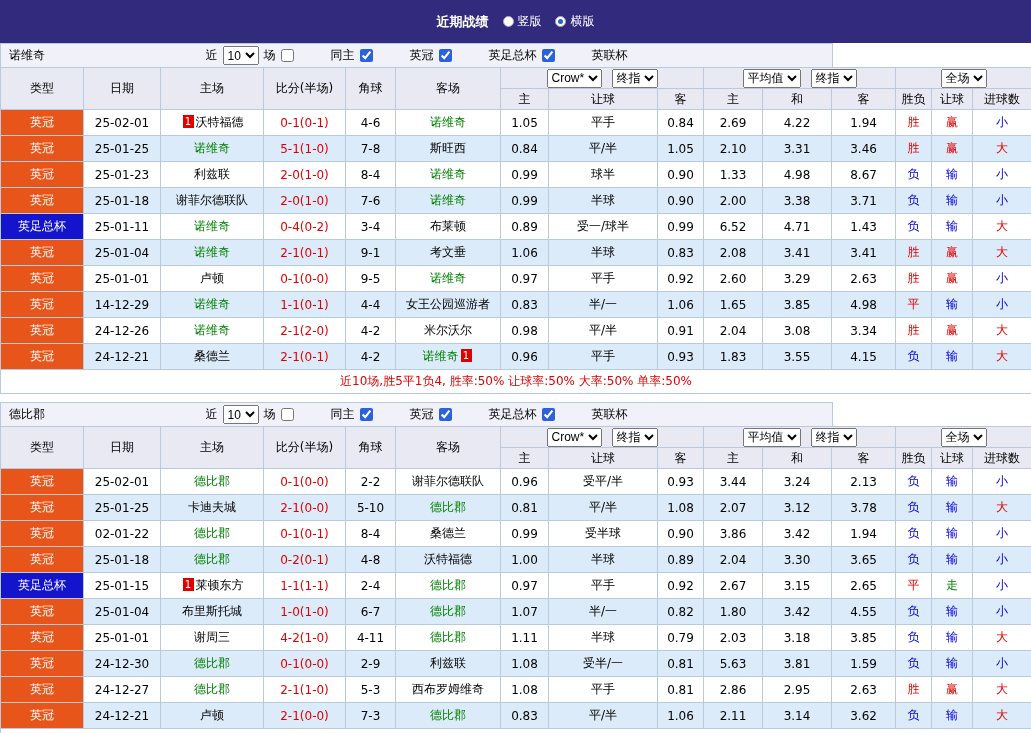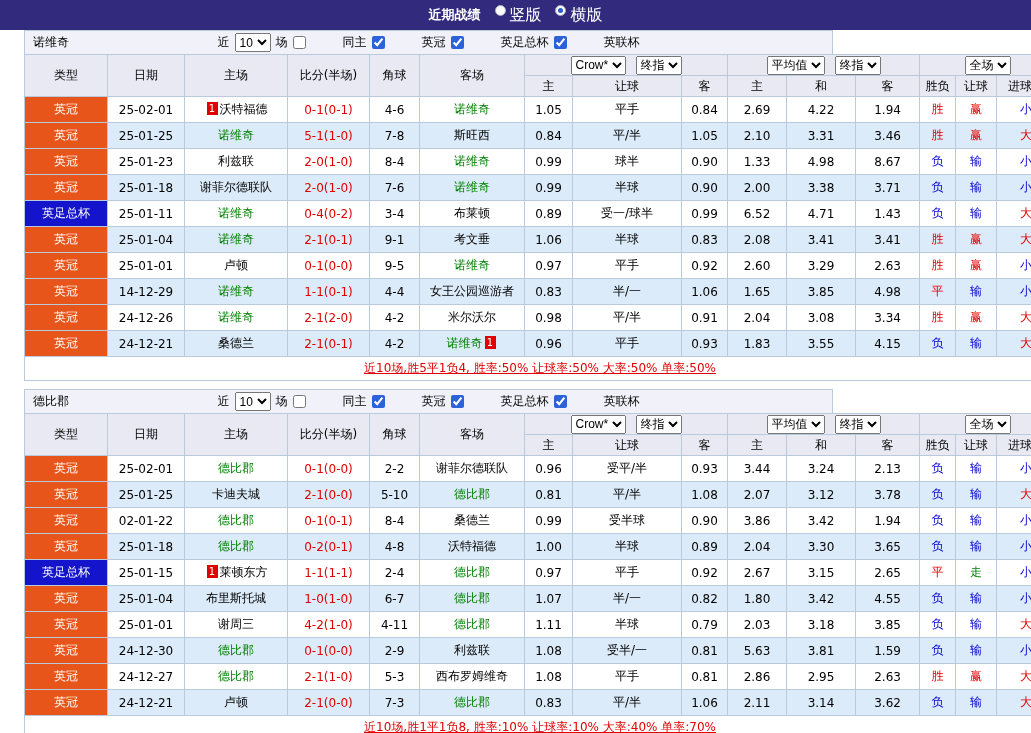--- a/index.html
+++ b/index.html
@@ -5,40 +5,40 @@
   * { box-sizing: border-box; margin: 0; padding: 0; }
   html, body { background: #fff; }
   body {
     width: 1031px;
     font-family: "DejaVu Sans", "Liberation Sans", sans-serif;
     font-size: 12px;
     color: #000;
   }
   
   .topbar {
-    height: 30px;
+    height: 43px;
     background: var(--topbar-bg, #322b7d);
     display: flex;
     align-items: center;
     justify-content: center;
     gap: 14px;
     color: #fff;
   }
   .topbar-title { font-weight: bold; font-size: 13px; color: #fff; }
-  .radio-opt { display: inline-flex; gap: 4px; cursor: pointer; font-size: 16px; }
+  .radio-opt { display: inline-flex; align-items: center; gap: 4px; cursor: pointer; font-size: 12px; }
   .radio-dot {
     width: 11px; height: 11px; border-radius: 50%;
     background: #fff; border: 1px solid #aab; display: inline-block; position: relative;
   }
   .radio-opt.selected .radio-dot::after {
     content: ""; position: absolute; left: 2px; top: 2px; width: 5px; height: 5px;
     border-radius: 50%; background: #2a5fd0;
   }
   
-  .section { width: 833px; padding-left: 24px; }
+  .section { width: 833px; }
   .section + .section { margin-top: 8px; }
   .section-head {
     height: 24px;
     background: #f1f1f9;
     border: 1px solid var(--grid-line, #b9cadd);
     border-bottom: none;
     display: flex;
     align-items: center;
     position: relative;
   }
@@ -84,21 +84,20 @@
     text-align: center;
   }
   .c-red { color: var(--win-red, #e00000); }
   .c-blue { color: var(--lose-blue, #0000d0); }
   .c-green { color: var(--team-green, #008000); }
   .match-table tfoot td {
     height: 24px;
     background: #fff;
     color: var(--win-red, #e00000);
     text-align: center;
-    text-decoration: underline;
   }
 </style>
 </head>
 <body>
 
 <div class="topbar">
   <span class="topbar-title">近期战绩</span>
   <span>
     <span class="radio-opt">
       <span class="radio-dot"></span>

